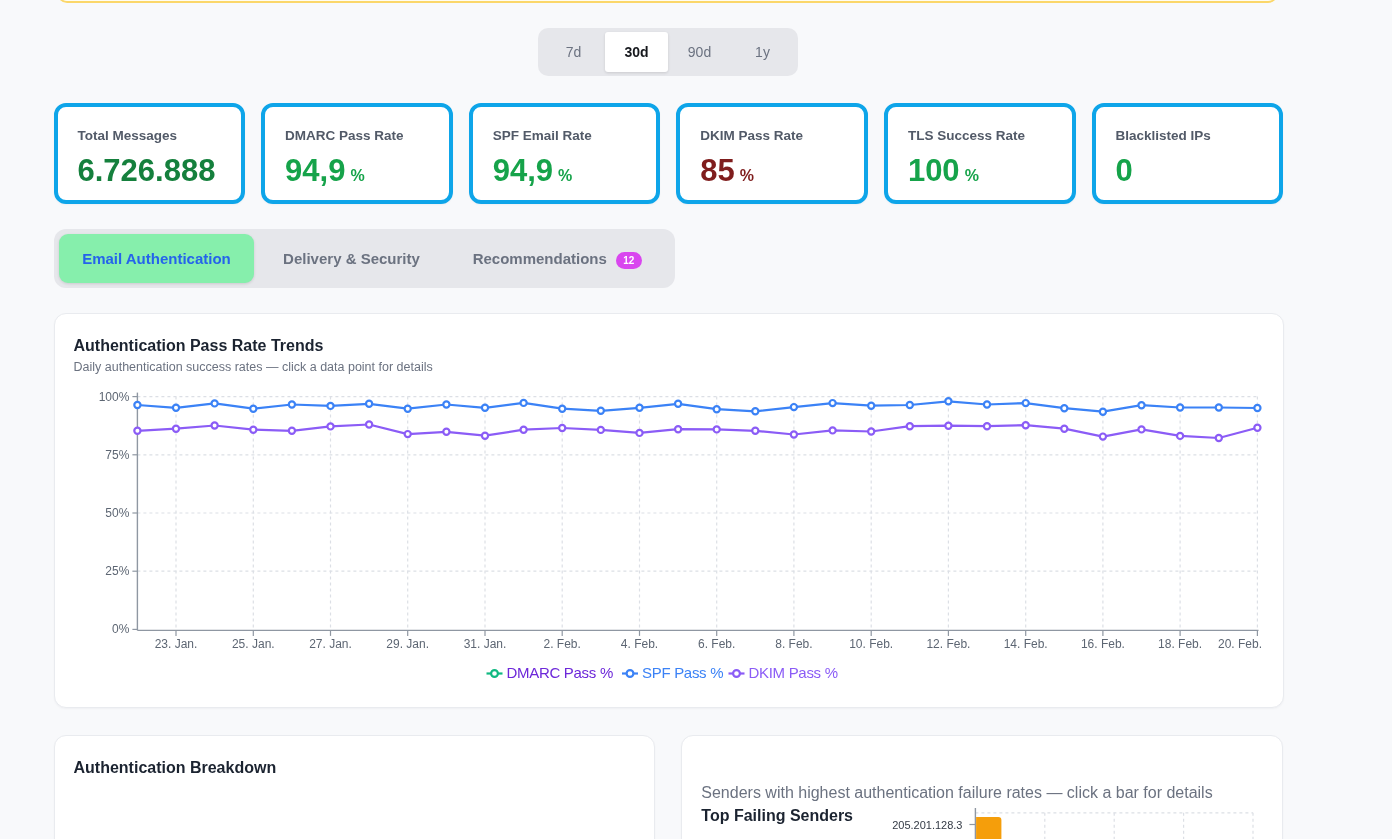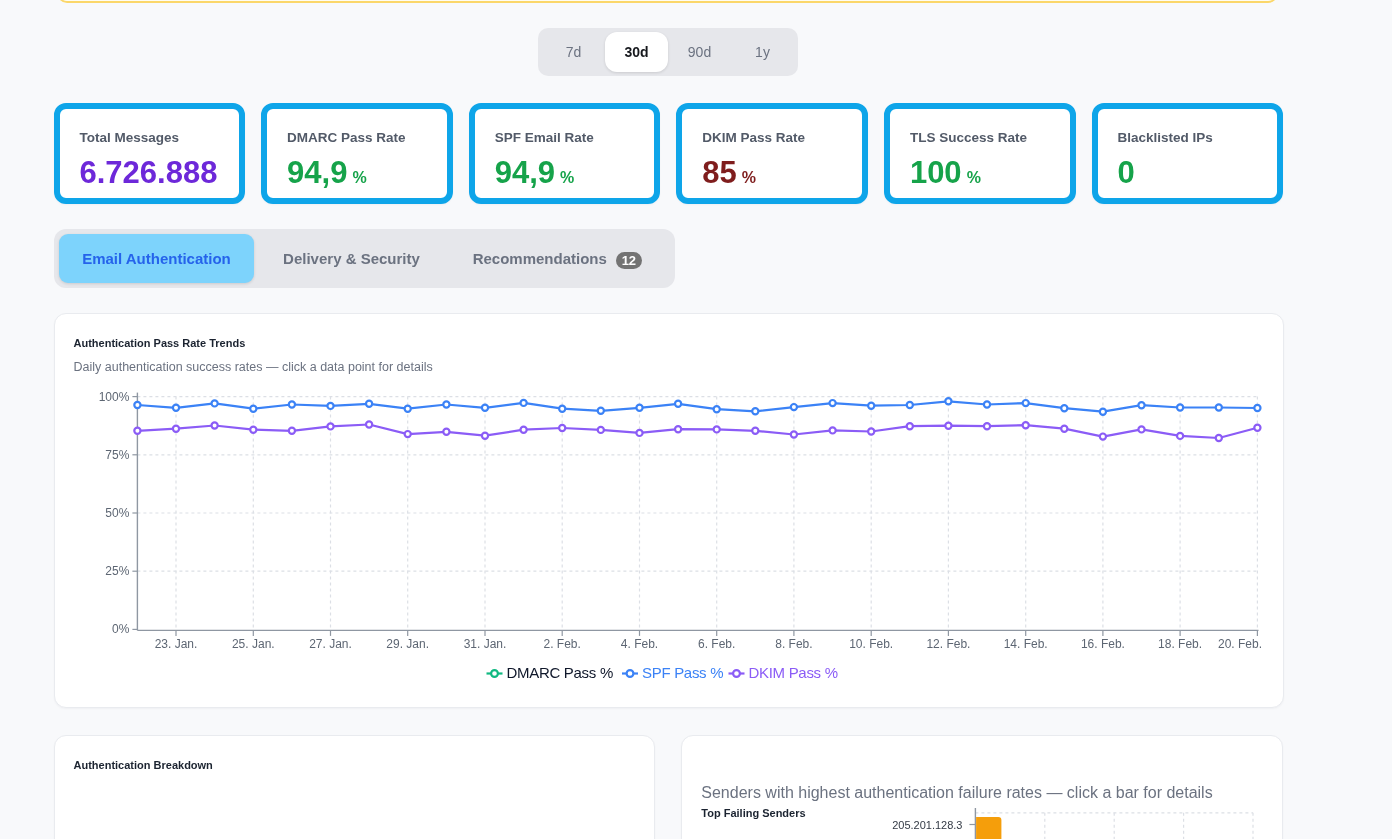--- a/index.html
+++ b/index.html
@@ -2,53 +2,53 @@
 <html><head><meta charset="utf-8"><style>
 * { margin:0; padding:0; box-sizing:border-box; }
 html,body { width:1392px; height:839px; overflow:hidden; background:#f8f9fb;
   font-family:"Liberation Sans",sans-serif; position:relative; }
 .banner { position:absolute; left:56.5px; top:-47px; width:1221px; height:50px;
   border:2px solid #fbd76a; border-radius:10px; background:#fffdf2; }
 .timesel { position:absolute; left:538px; top:28px; width:260px; height:48px;
   background:#e6e7eb; border-radius:10px; display:flex; align-items:center; padding:4px; }
 .tbtn { flex:1; height:40px; display:flex; align-items:center; justify-content:center;
   font-size:14px; font-weight:500; color:#6b7280; }
-.tbtn.act { background:#fff; border-radius:12px; font-weight:700; color:#16181d;
+.tbtn.act { background:#fff; border-radius:3px; font-weight:700; color:#16181d;
   box-shadow:0 1px 3px rgba(0,0,0,.12); }
 .mcard { position:absolute; top:102.5px; width:191.7px; height:101.5px; background:#fff;
-  border:6px solid #0ea5e9; border-radius:12px; box-shadow:0 1px 2px rgba(16,24,40,.04); }
+  border:4px solid #0ea5e9; border-radius:12px; box-shadow:0 1px 2px rgba(16,24,40,.04); }
 .mlab { position:absolute; left:20px; top:21.5px; font-size:13.5px; font-weight:700; color:#525a68; }
 .mval { position:absolute; left:20px; top:48px; font-size:31px; font-weight:700; line-height:31px; }
 .suf { font-size:16px; font-weight:700; margin-left:5px; }
 .tabs { position:absolute; left:53.5px; top:229px; width:621px; height:59px;
   background:#e6e7eb; border-radius:12px; display:flex; align-items:center; padding:5px; }
 .tab { height:49px; display:flex; align-items:center; justify-content:center;
   font-size:15px; font-weight:600; color:#6b7280; border-radius:9px; }
-.tab1 { width:199px; background:#7dd3fc; color:#2563eb;
+.tab1 { width:199px; background:#86efac; color:#2563eb;
   box-shadow:0 1px 3px rgba(0,0,0,.12); }
 .tab2 { width:184px; margin-left:6.5px; }
 .tab3 { width:228px; gap:9px; margin-left:3px; }
-.badge { width:26px; height:17.5px; background:#737373; border-radius:9px; color:#fff; margin-top:4px;
-  font-size:13px; font-weight:700; display:flex; align-items:center; justify-content:center; padding-bottom:0.5px; }
+.badge { width:26px; height:17.5px; background:#d946ef; border-radius:9px; color:#fff; margin-top:4px;
+  font-size:10px; font-weight:700; display:flex; align-items:center; justify-content:center; padding-bottom:0.5px; }
 .card { position:absolute; background:#fff; border:1px solid #e9ebef; border-radius:12px;
   box-shadow:0 1px 2px rgba(16,24,40,.04); }
-.ctitle { position:absolute; left:19px; font-size:11px; font-weight:700; color:#1b2330; }
+.ctitle { position:absolute; left:19px; font-size:16px; font-weight:700; color:#1b2330; }
 .csub { position:absolute; left:19px; font-size:12.5px; color:#6b7280; }
 .legend { position:absolute; top:665px; height:16px; font-size:15px; line-height:15px; letter-spacing:-0.3px; z-index:6; }
 </style></head><body>
 <div class="banner"></div>
 <div class="timesel">
   <div class="tbtn">7d</div>
     <div class="tbtn act">30d</div>
     <div class="tbtn">90d</div>
     <div class="tbtn">1y</div>
 </div>
 <div class="mcard" style="left:53.5px">
     <div class="mlab">Total Messages</div>
-    <div class="mval" style="color:#6d28d9">6.726.888</div>
+    <div class="mval" style="color:#15803d">6.726.888</div>
   </div>
 <div class="mcard" style="left:261.1px">
     <div class="mlab">DMARC Pass Rate</div>
     <div class="mval" style="color:#16a34a">94,9<span class="suf">%</span></div>
   </div>
 <div class="mcard" style="left:468.7px">
     <div class="mlab">SPF Email Rate</div>
     <div class="mval" style="color:#16a34a">94,9<span class="suf">%</span></div>
   </div>
 <div class="mcard" style="left:676.3px">
@@ -65,21 +65,21 @@
   </div>
 <div class="tabs">
   <div class="tab tab1">Email Authentication</div>
   <div class="tab tab2">Delivery &amp; Security</div>
   <div class="tab tab3">Recommendations <span class="badge">12</span></div>
 </div>
 <div class="card" style="left:53.5px; top:313px; width:1230px; height:395px;">
   <div class="ctitle" style="top:23px;">Authentication Pass Rate Trends</div>
   <div class="csub" style="top:45.5px;">Daily authentication success rates — click a data point for details</div>
 </div>
-<div class="legend" style="left:506.5px; color:#0f172a;">DMARC Pass %</div>
+<div class="legend" style="left:506.5px; color:#6d28d9;">DMARC Pass %</div>
 <div class="legend" style="left:642px; color:#3b82f6;">SPF Pass %</div>
 <div class="legend" style="left:748.5px; color:#8b5cf6;">DKIM Pass %</div>
 <div class="card" style="left:53.5px; top:735px; width:601px; height:130px;">
   <div class="ctitle" style="top:23px;">Authentication Breakdown</div>
 </div>
 <div class="card" style="left:681.3px; top:735px; width:601.7px; height:130px;">
   <div class="ctitle" style="top:23px;margin-top:48px;">Top Failing Senders</div>
   <div class="csub" style="top:48px; font-size:16px;">Senders with highest authentication failure rates — click a bar for details</div>
 </div>
 <svg width="1392" height="839" viewBox="0 0 1392 839" style="position:absolute;left:0;top:0;z-index:5">

